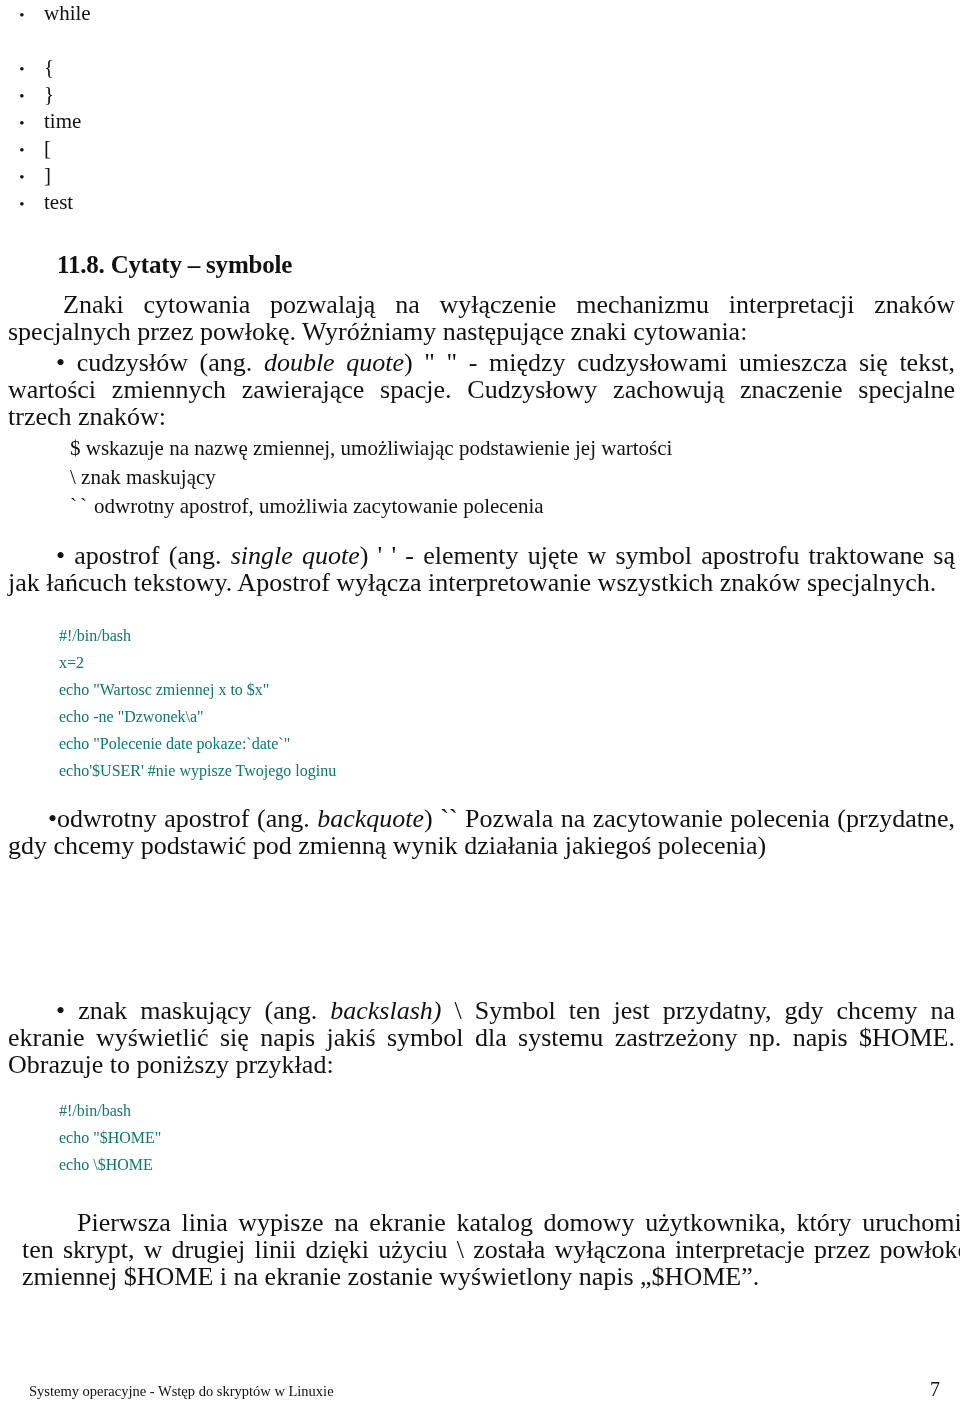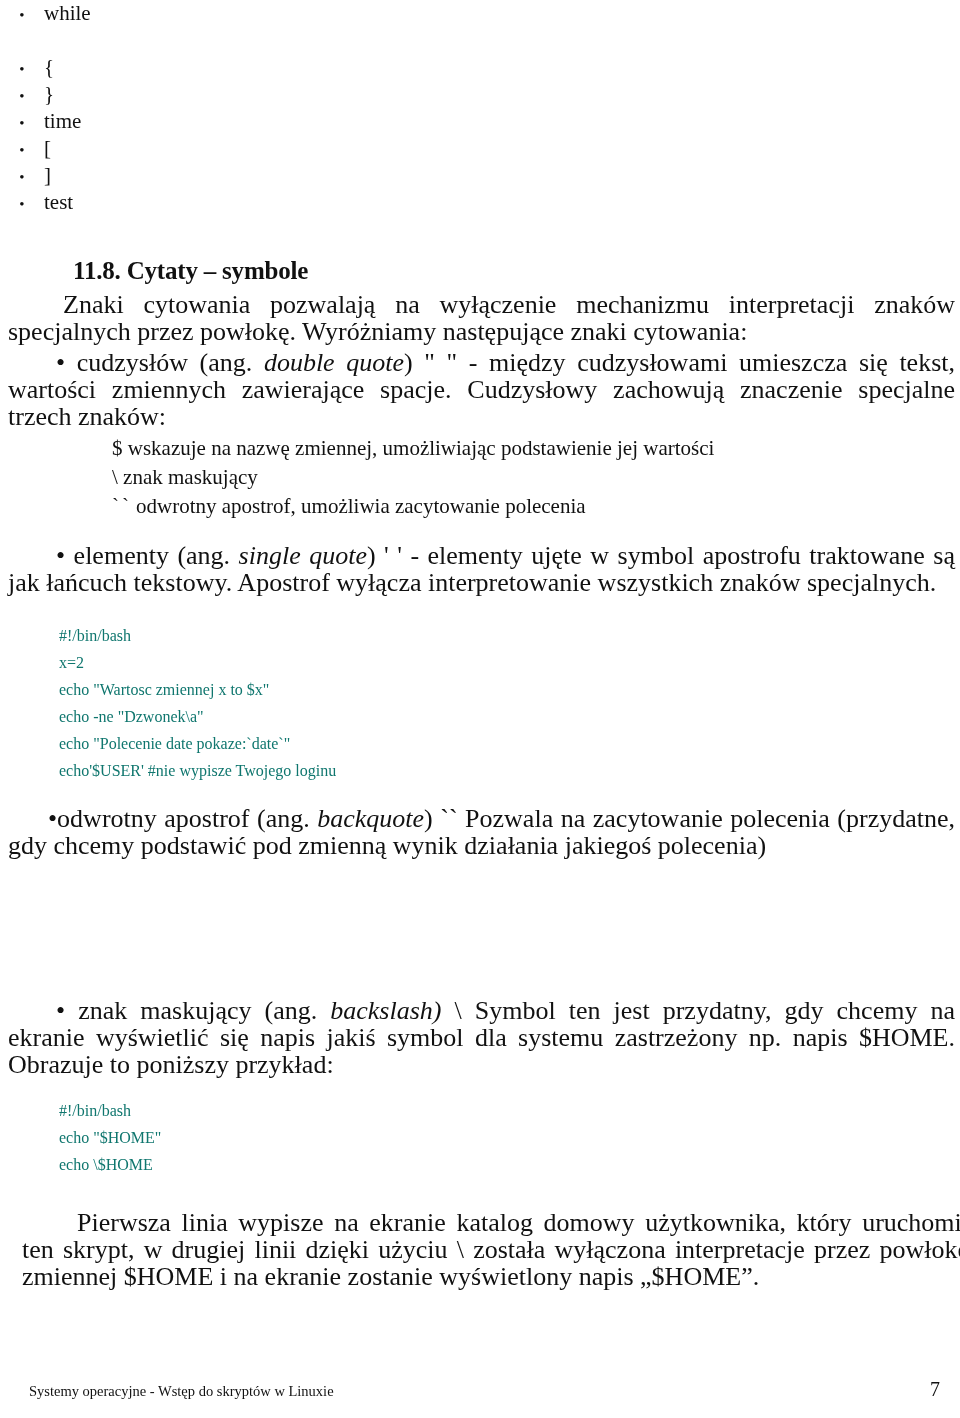--- a/index.html
+++ b/index.html
@@ -42,26 +42,25 @@
     line-height: 27px;
   }
   .kw-label {
     margin-left: 8px;
   }
 
   
   .section-heading {
     position: absolute;
     left: 57px;
-    top: 257px;
+    top: 251px;
     font-size: 25px;
     font-weight: bold;
     letter-spacing: -0.2px;
     white-space: nowrap;
-    margin-left: 16px;
   }
 
   
   .body-block {
     position: absolute;
     left: 8px;
     width: 947px;
     font-size: 26px;
     line-height: 27px;
     text-align: justify;
@@ -81,21 +80,20 @@
   }
   .it { font-style: italic; }
 
   
   .symbol-list {
     position: absolute;
     left: 70px;
     width: 800px;
     font-size: 21px;
     line-height: 29px;
-    margin-left: 42px;
   }
   .symbol-list div { white-space: nowrap; }
   .tick-pair {
     letter-spacing: 3px;
     padding-right: 4px;
   }
 
   
   .code-block {
     position: absolute;
@@ -177,21 +175,21 @@
     <p class="indent-small"><span>•</span> <span>cudzysłów (ang. </span><span class="it">double quote</span><span>) " " - między cudzysłowami umieszcza się tekst, wartości zmiennych zawierające spacje. Cudzysłowy zachowują znaczenie specjalne trzech znaków:</span></p>
   </div>
 
   <div class="symbol-list" style="top:434px;">
     <div><span>$</span><span> wskazuje na nazwę zmiennej, umożliwiając podstawienie jej wartości</span></div>
     <div><span>\</span><span> znak maskujący</span></div>
     <div><span class="tick-pair">``</span><span>odwrotny apostrof, umożliwia zacytowanie polecenia</span></div>
   </div>
 
   <div class="body-block" style="top:542px;">
-    <p class="indent-small"><span>•</span> <span>elementy (ang. </span><span class="it">single quote</span><span>) ' ' - elementy ujęte w symbol apostrofu traktowane są jak łańcuch tekstowy. Apostrof wyłącza interpretowanie wszystkich znaków specjalnych.</span></p>
+    <p class="indent-small"><span>•</span> <span>apostrof (ang. </span><span class="it">single quote</span><span>) ' ' - elementy ujęte w symbol apostrofu traktowane są jak łańcuch tekstowy. Apostrof wyłącza interpretowanie wszystkich znaków specjalnych.</span></p>
   </div>
 
   <div class="code-block" style="top:622px;">#!/bin/bash
 x=2
 echo "Wartosc zmiennej x to $x"
 echo -ne "Dzwonek\a"
 echo "Polecenie date pokaze:`date`"
 echo'$USER' #nie wypisze Twojego loginu</div>
 
   <div class="body-block" style="top:805px;">

